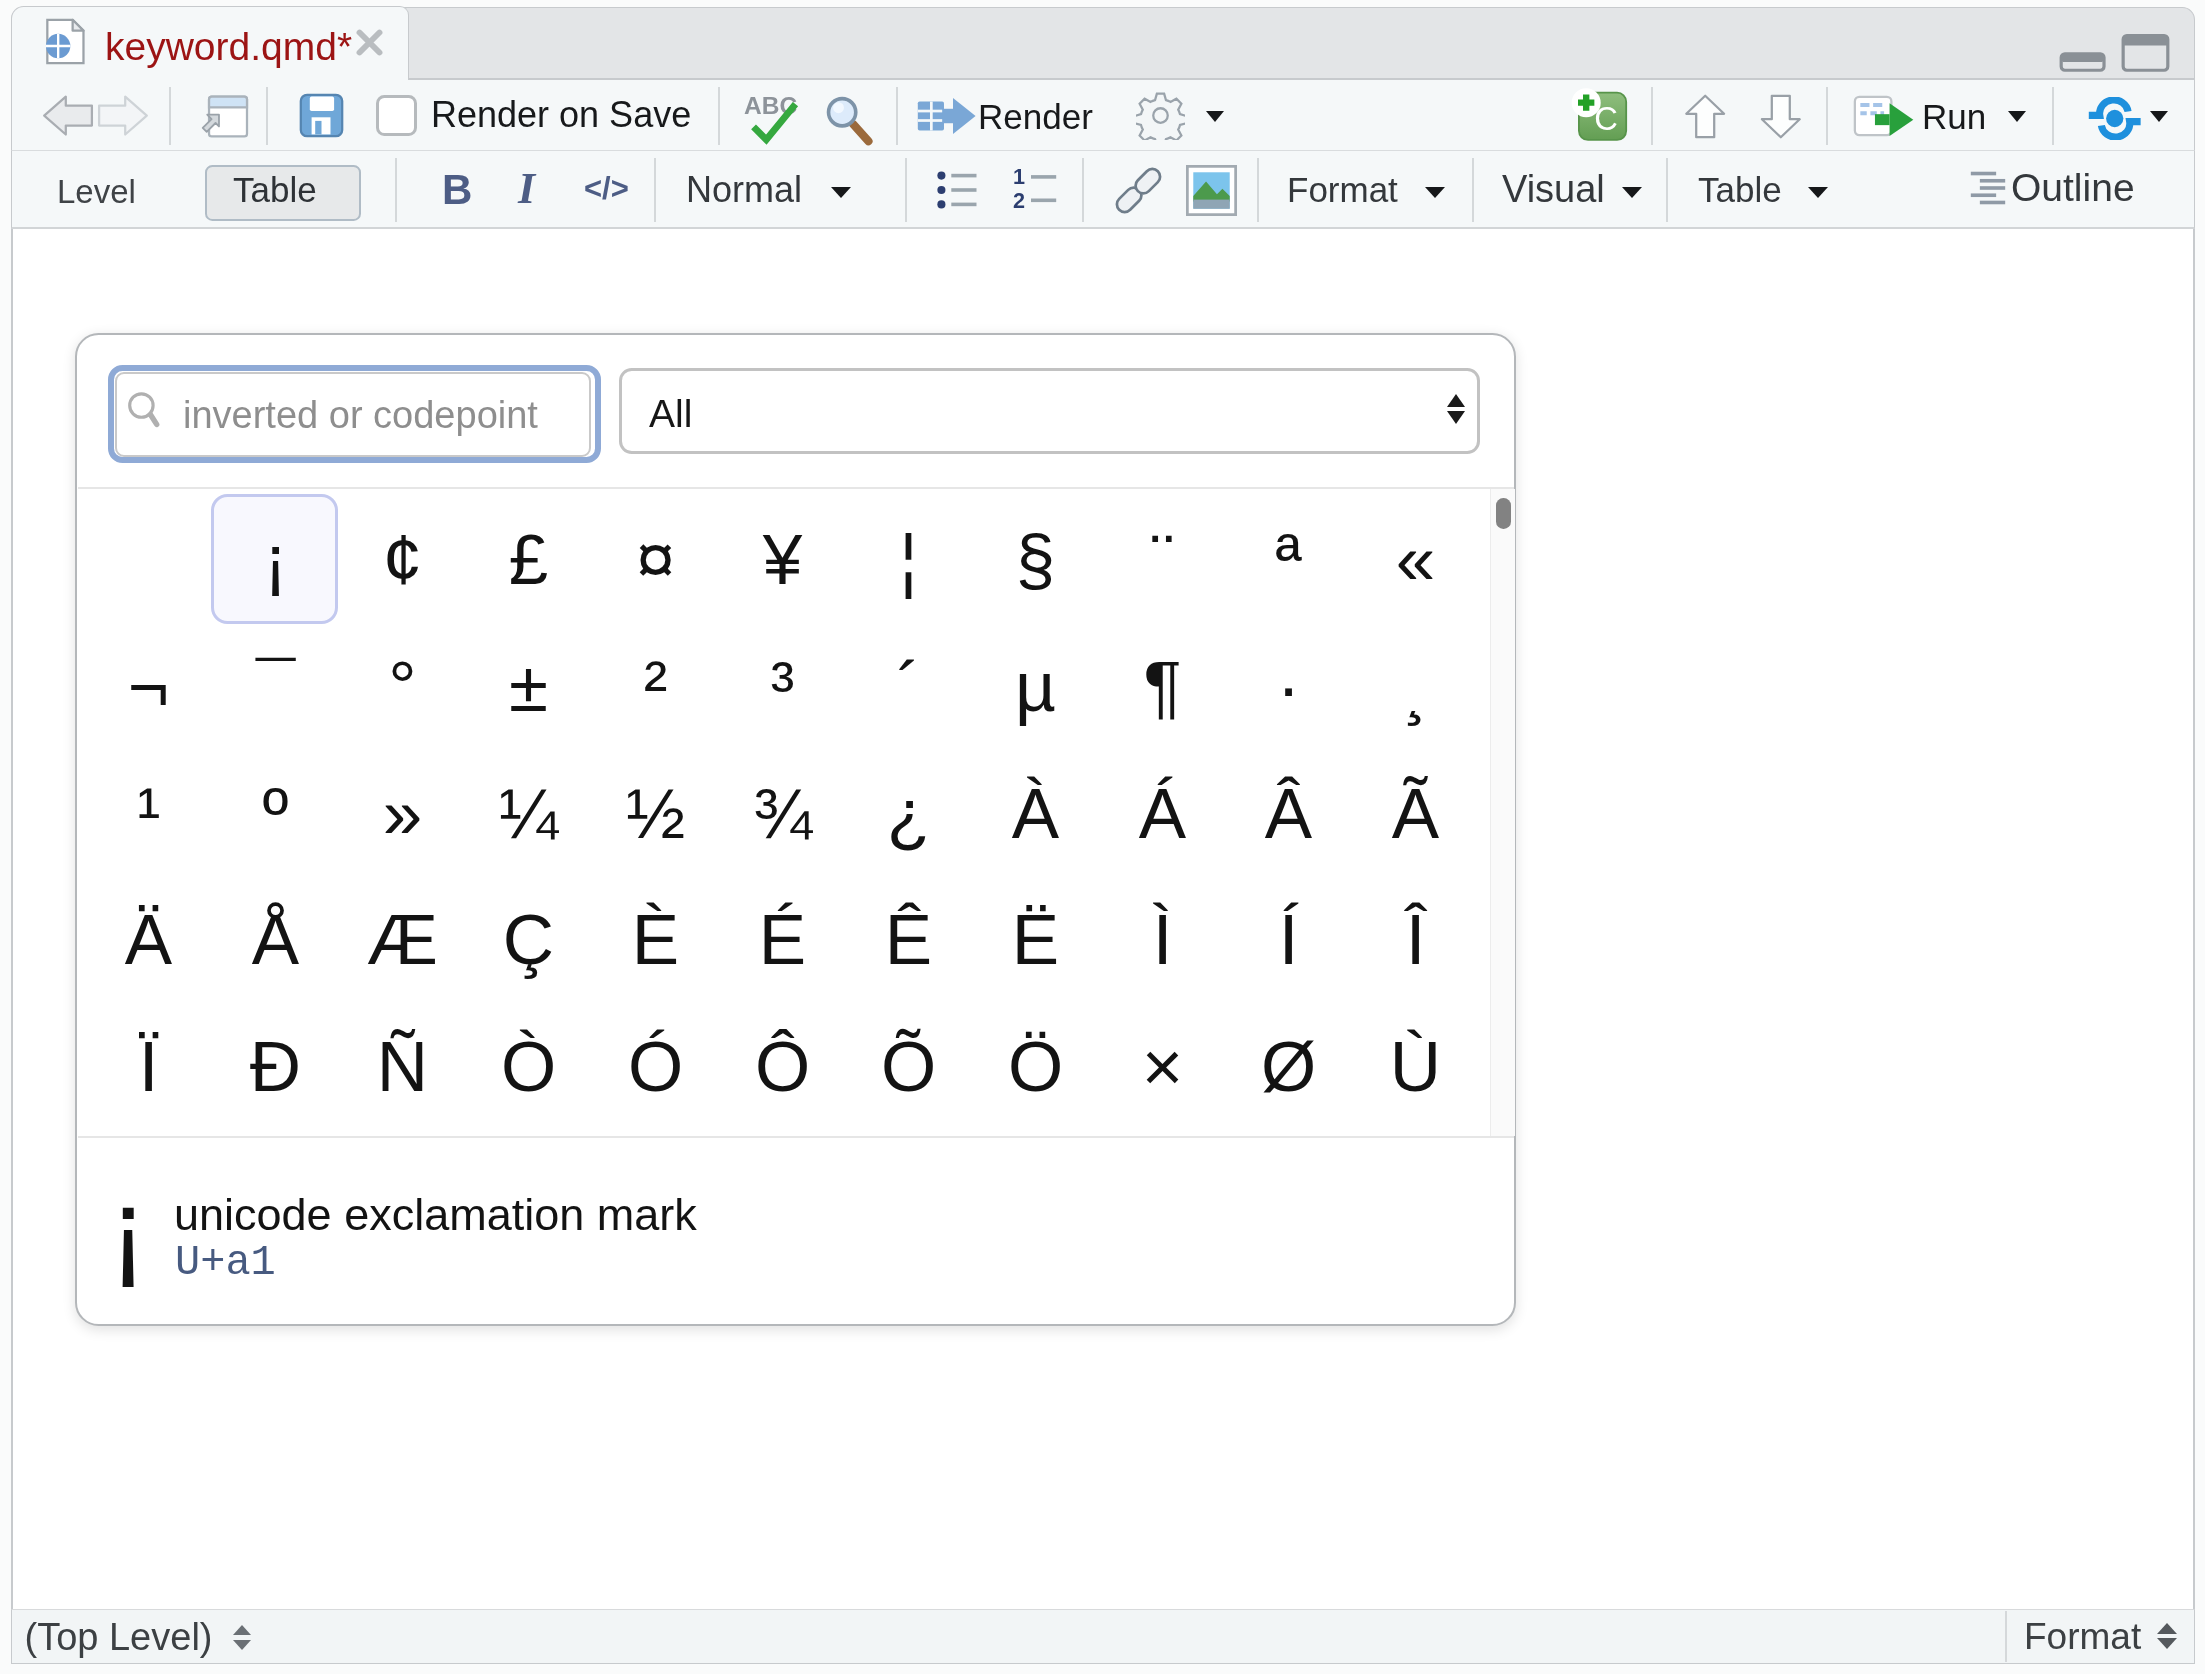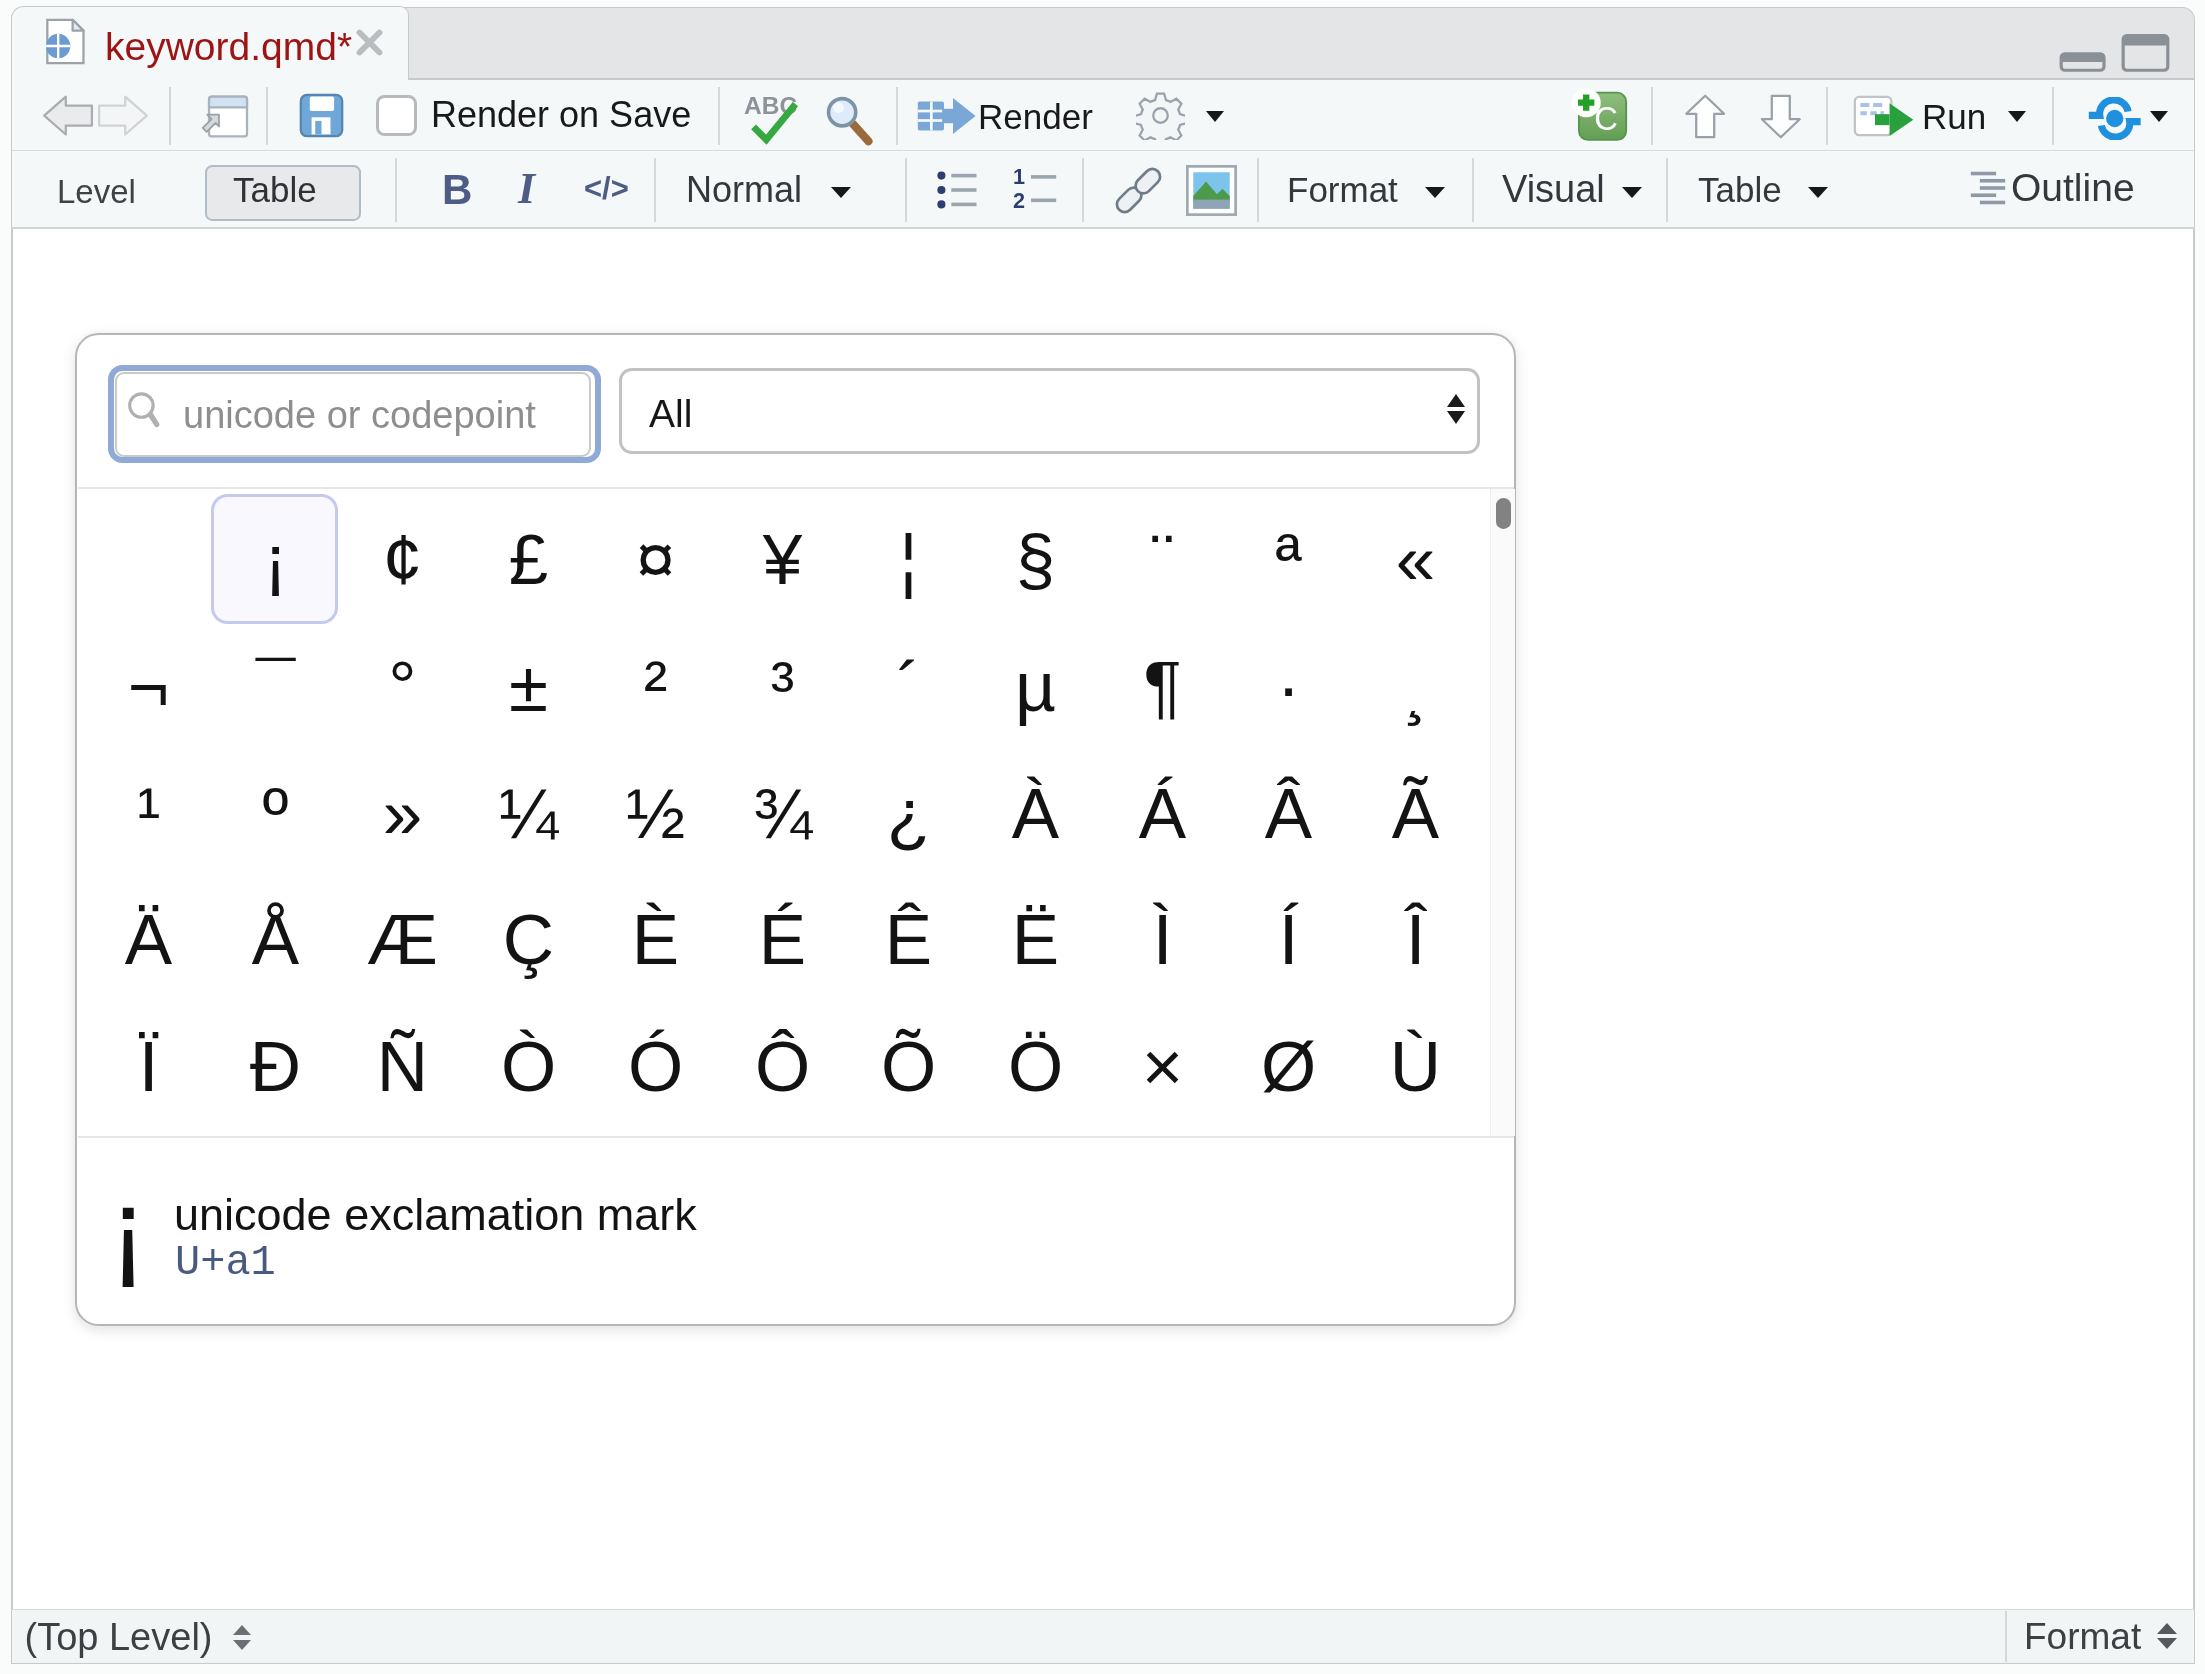--- a/index.html
+++ b/index.html
@@ -165,21 +165,21 @@
 <div style="position:absolute;left:2024px;top:1618px;font-family:&quot;Liberation Sans&quot;, sans-serif;font-size:37px;line-height:1;font-weight:400;color:#3c4043;white-space:pre;">Format</div>
 <div style="position:absolute;left:2157px;top:1623px;width:0;height:0;border-left:10px solid transparent;border-right:10px solid transparent;border-bottom:11px solid #55595d;"></div>
 <div style="position:absolute;left:2157px;top:1638px;width:0;height:0;border-left:10px solid transparent;border-right:10px solid transparent;border-top:11px solid #55595d;"></div>
 <div style="position:absolute;left:75px;top:333px;width:1441px;height:993px;background:#ffffff;border:2.7px solid #b4b7ba;border-radius:23.6px;box-shadow:0 3.6px 12.7px rgba(0,0,0,0.12);"></div>
 <div style="position:absolute;left:108px;top:365px;width:493px;height:98px;border:6.4px solid #8faad6;border-radius:14.5px;background:#ffffff;"></div>
 <div style="position:absolute;left:115px;top:372px;width:476px;height:85px;border:2.7px solid #c9c9c9;border-radius:9px;background:#ffffff;"></div>
 <svg style="position:absolute;left:127px;top:391px;" width="36" height="38" viewBox="0 0 40 42">
 <circle cx="16" cy="16" r="13" fill="none" stroke="#b0b0b0" stroke-width="3.5"></circle>
 <line x1="26" y1="26" x2="33" y2="37" stroke="#b0b0b0" stroke-width="6" stroke-linecap="round"></line>
 </svg>
-<div style="position:absolute;left:183px;top:396px;font-family:&quot;Liberation Sans&quot;, sans-serif;font-size:38px;line-height:1;font-weight:400;color:#8e8e8e;white-space:pre;">unicode or codepoint</div>
+<div style="position:absolute;left:183px;top:396px;font-family:&quot;Liberation Sans&quot;, sans-serif;font-size:38px;line-height:1;font-weight:400;color:#8e8e8e;white-space:pre;">inverted or codepoint</div>
 <div style="position:absolute;left:619px;top:368px;width:861px;height:86px;border:3.6px solid #c2c2c2;border-radius:12.7px;background:#ffffff;"></div>
 <div style="position:absolute;left:649px;top:394px;font-family:&quot;Liberation Sans&quot;, sans-serif;font-size:39px;line-height:1;font-weight:400;color:#161616;white-space:pre;">All</div>
 <div style="position:absolute;left:1447px;top:394px;width:0;height:0;border-left:9.5px solid transparent;border-right:9.5px solid transparent;border-bottom:13.6px solid #1a1a1a;"></div>
 <div style="position:absolute;left:1447px;top:411px;width:0;height:0;border-left:9.5px solid transparent;border-right:9.5px solid transparent;border-top:13.6px solid #1a1a1a;"></div>
 <div style="position:absolute;left:78px;top:487px;width:1436px;height:1.8px;background:#e6e6e6;"></div>
 <div style="position:absolute;left:78px;top:1136px;width:1436px;height:1.8px;background:#e6e6e6;"></div>
 <div style="position:absolute;left:1490px;top:489px;width:24.5px;height:647px;background:#fafafa;border-left:1.8px solid #ececec;"></div>
 <div style="position:absolute;left:1496px;top:498px;width:14.5px;height:31px;background:#828282;border-radius:7.3px;"></div>
 <div style="position:absolute;left:211px;top:494px;width:127px;height:130px;background:#f8f8fe;border:3.6px solid #c3c9ef;border-radius:16.4px;"></div>
 <div style="position:absolute;left:212px;top:524px;width:127px;text-align:center;font-family:&quot;Liberation Sans&quot;,sans-serif;font-size:71px;line-height:1;color:#131313;">¡</div>

